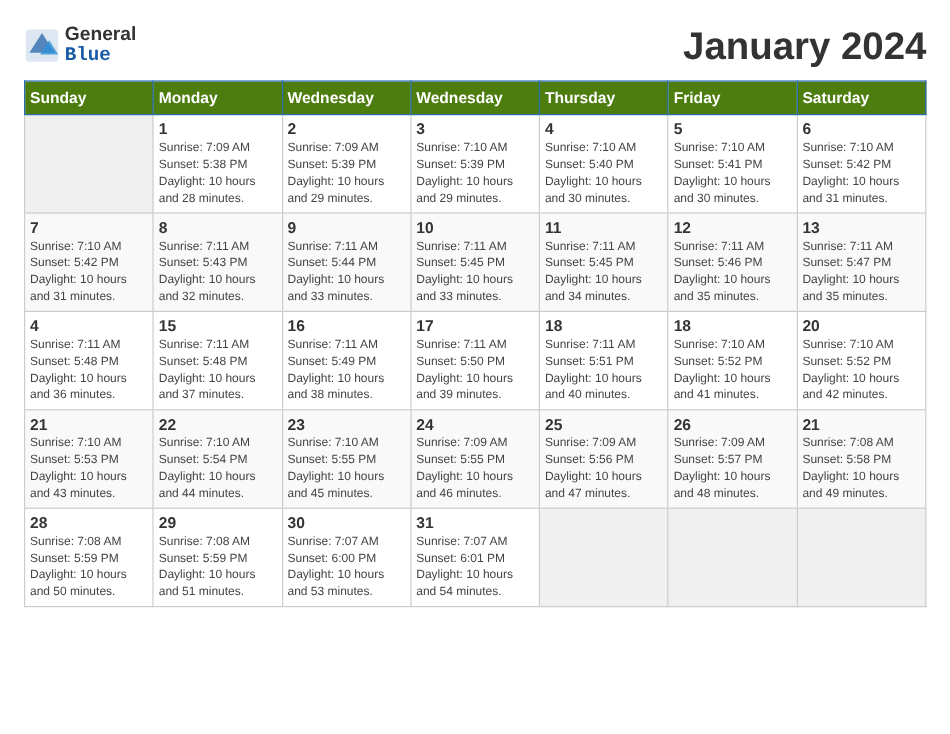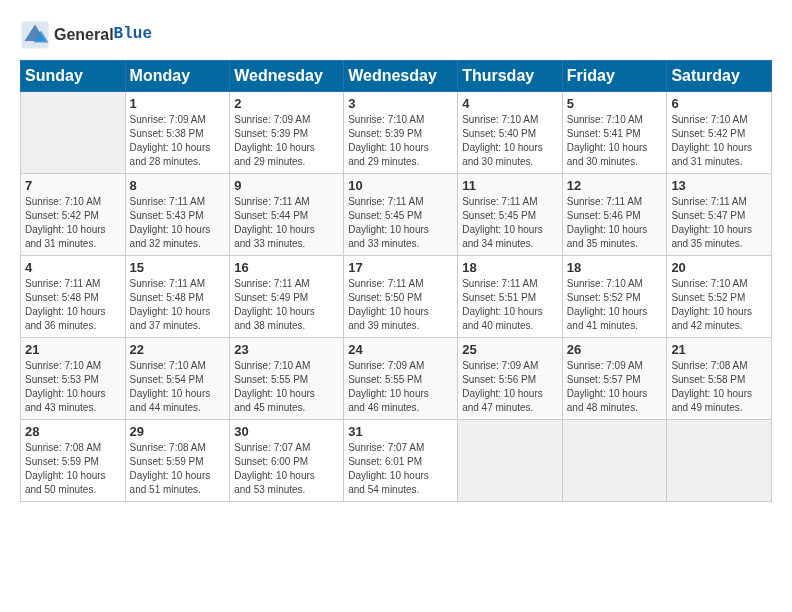--- a/index.html
+++ b/index.html
@@ -15,21 +15,21 @@
       justify-content: space-between;
       align-items: flex-start;
       margin-bottom: 10px;
     }
     .logo {
       display: flex;
       align-items: center;
     }
     .logo-text {
       display: flex;
-      flex-direction: row;
+      flex-direction: column;
       line-height: 1.1;
     }
     .logo-general {
       font-size: 16px;
       font-weight: bold;
       color: #333;
     }
     .logo-blue {
       font-size: 16px;
       font-weight: bold;
@@ -52,25 +52,25 @@
     .subtitle {
       font-size: 14px;
       color: #555;
     }
     table {
       width: 100%;
       border-collapse: collapse;
       font-size: 11px;
     }
     thead tr th {
-      background-color: #0369a1;
+      background-color: #4d7c0f;
       color: #fff;
       padding: 6px 4px;
       text-align: left;
-      font-size: 16px;
+      font-size: 13px;
       border: 1px solid #2a6db5;
     }
     tbody tr td {
       border: 1px solid #ccc;
       vertical-align: top;
       padding: 4px;
       min-height: 80px;
       background: #fff;
     }
     tbody tr:nth-child(even) td {
@@ -100,20 +100,21 @@
       <rect x="2" y="2" width="36" height="36" rx="4" fill="#1a5ba6" opacity="0.15"></rect>
       <polygon points="20,6 34,28 6,28" fill="#1a5ba6" opacity="0.7"></polygon>
       <polygon points="28,14 38,30 18,30" fill="#2a8fd4" opacity="0.8"></polygon>
     </svg>
     <div class="logo-text">
       <span class="logo-general">General</span>
       <span class="logo-blue">Blue</span>
     </div>
   </div>
   <div class="title-area">
+    <div class="main-title">January 2024</div>
   </div>
 </div>
 
 <table>
   <thead>
     <tr>
       <th>Sunday</th>
       <th>Monday</th>
       <th>Wednesday</th>
       <th>Wednesday</th>

